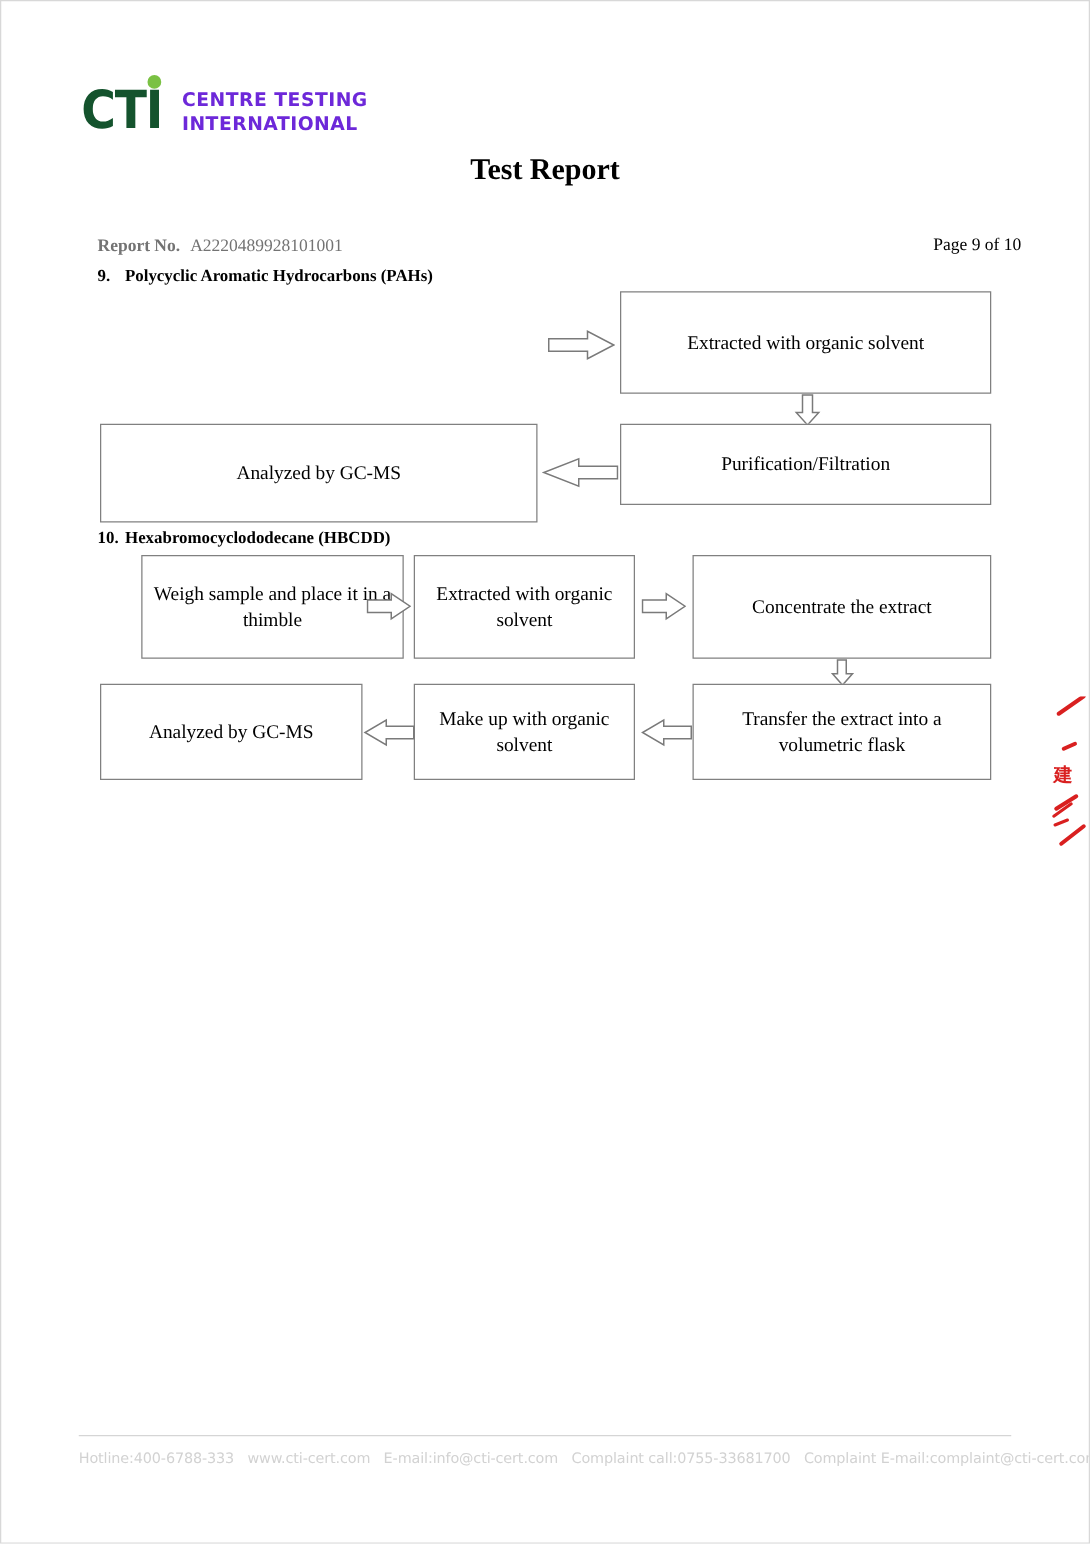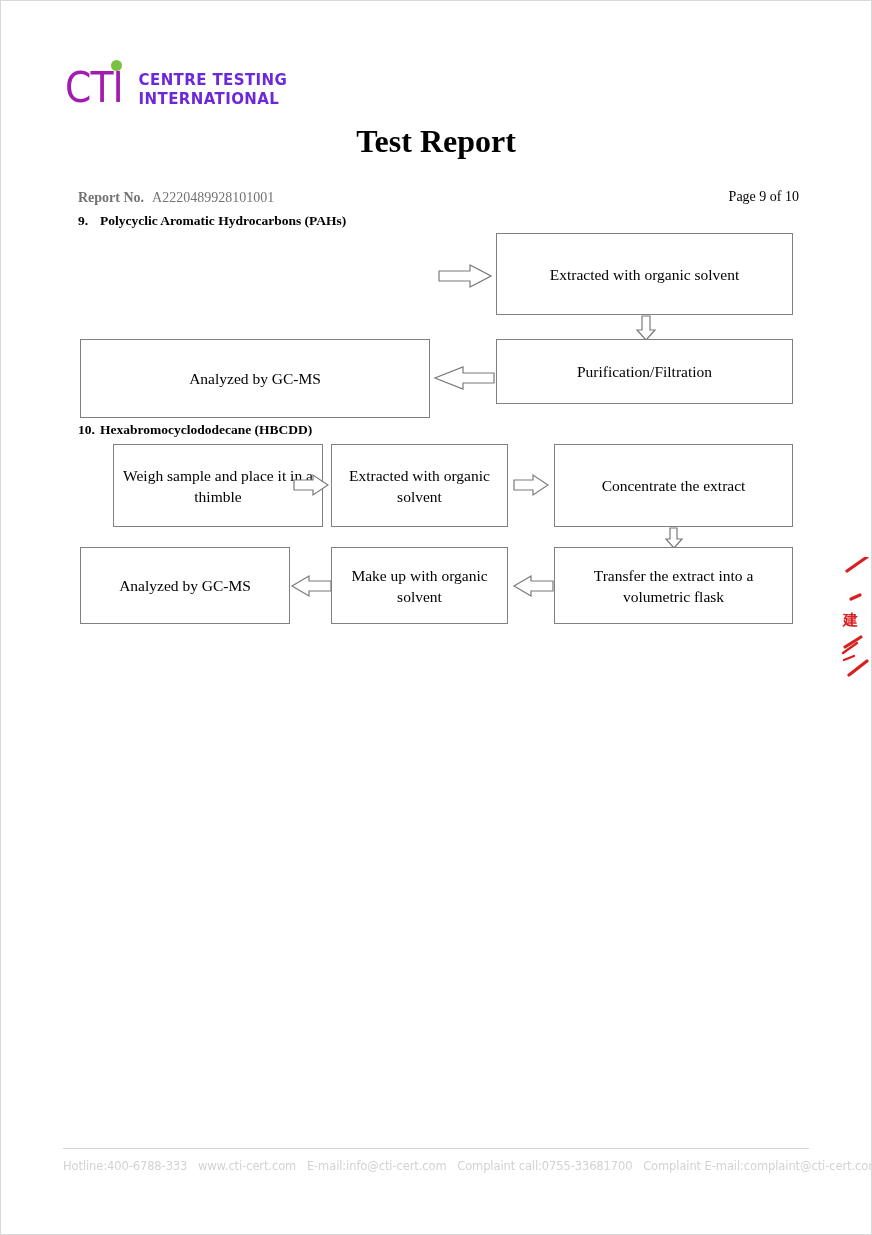--- a/index.html
+++ b/index.html
@@ -24,25 +24,25 @@
   .logo-block {
     position: absolute;
     left: 64px;
     top: 66px;
     display: flex;
     align-items: flex-start;
   }
   .logo-mark {
     position: relative;
     font-family: "DejaVu Sans", sans-serif;
-    font-weight: 400;
+    font-weight: 700;
     font-size: 42px;
     line-height: 42px;
     letter-spacing: -1px;
-    color: #a21caf;
+    color: #14532d;
     font-stretch: condensed;
     transform: scaleX(1.0);
   }
   .logo-dot {
     position: absolute;
     right: 1px;
     top: -7px;
     width: 11px;
     height: 11px;
     border-radius: 50%;
@@ -60,42 +60,42 @@
   }
 
   .doc-title {
     position: absolute;
     left: 0;
     right: 0;
     top: 122px;
     text-align: center;
     font-family: "Liberation Serif", serif;
     font-weight: 700;
-    font-size: 32px;
+    font-size: 24px;
     color: #000000;
   }
 
   .report-no {
     position: absolute;
     left: 77px;
     top: 189px;
     font-size: 14px;
     color: #737373;
     white-space: nowrap;
   }
   .report-no b {
     font-weight: 700;
   }
   .report-no .val {
     font-weight: 400;
     margin-left: 8px;
   }
   .page-no {
     position: absolute;
-    right: 72px;
+    right: 54px;
     top: 188px;
     font-size: 14px;
     color: #000;
   }
 
   
   .sec-head {
     position: absolute;
     font-weight: 700;
     font-size: 13.5px;

